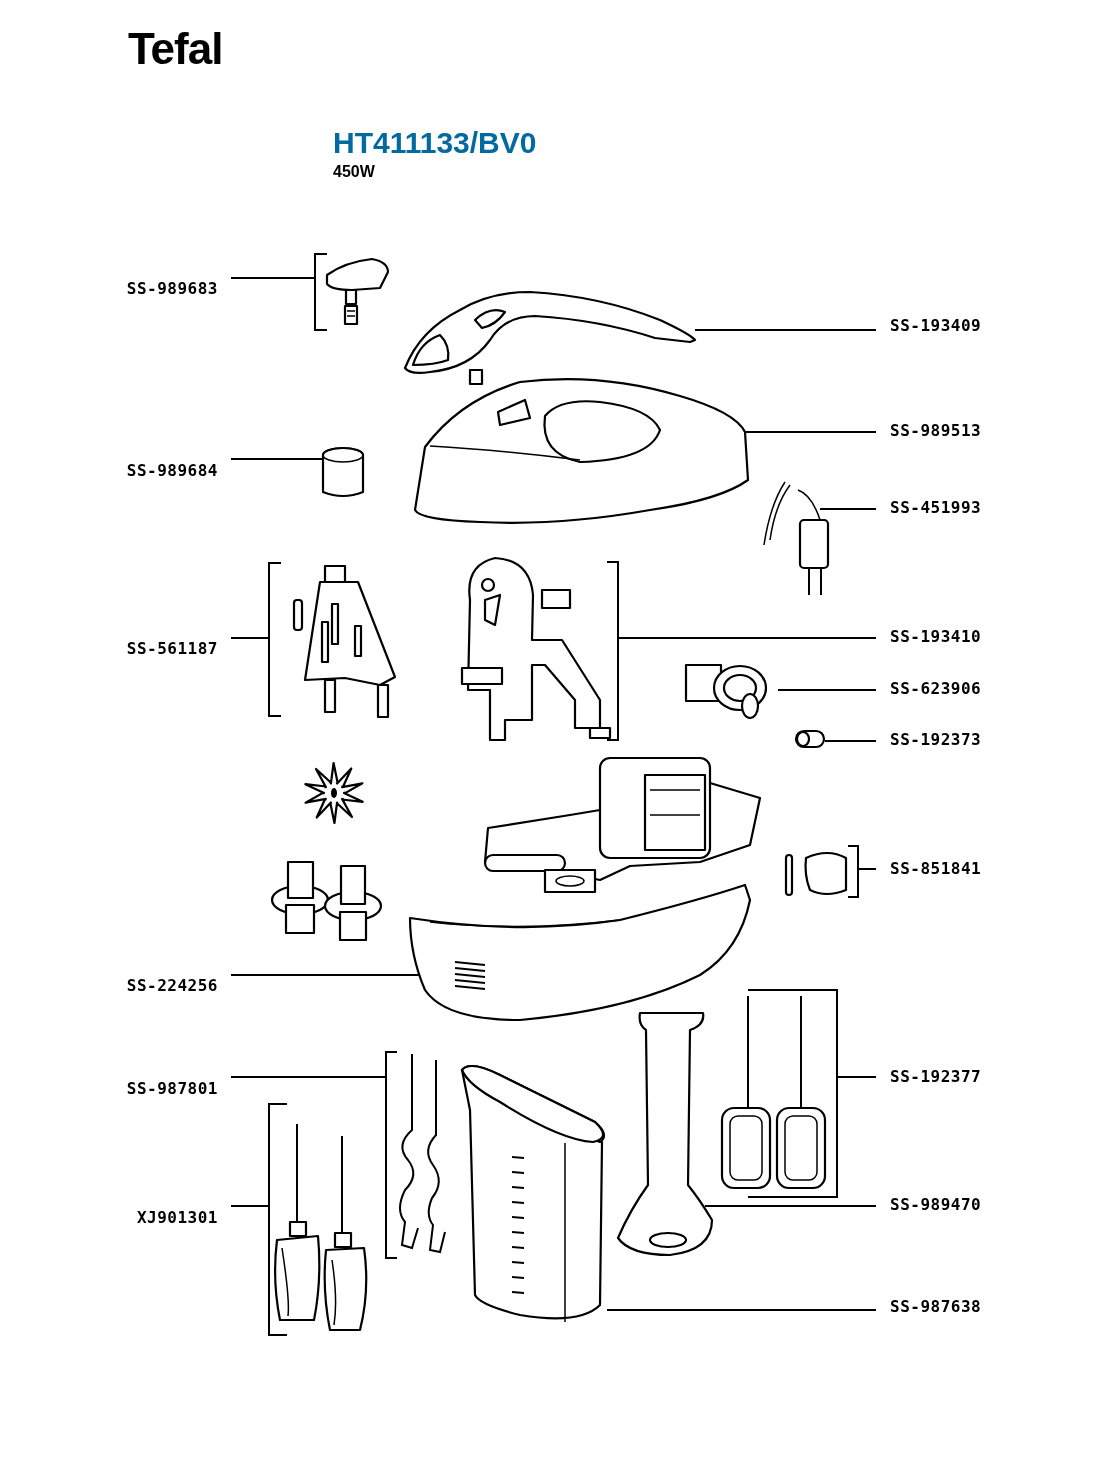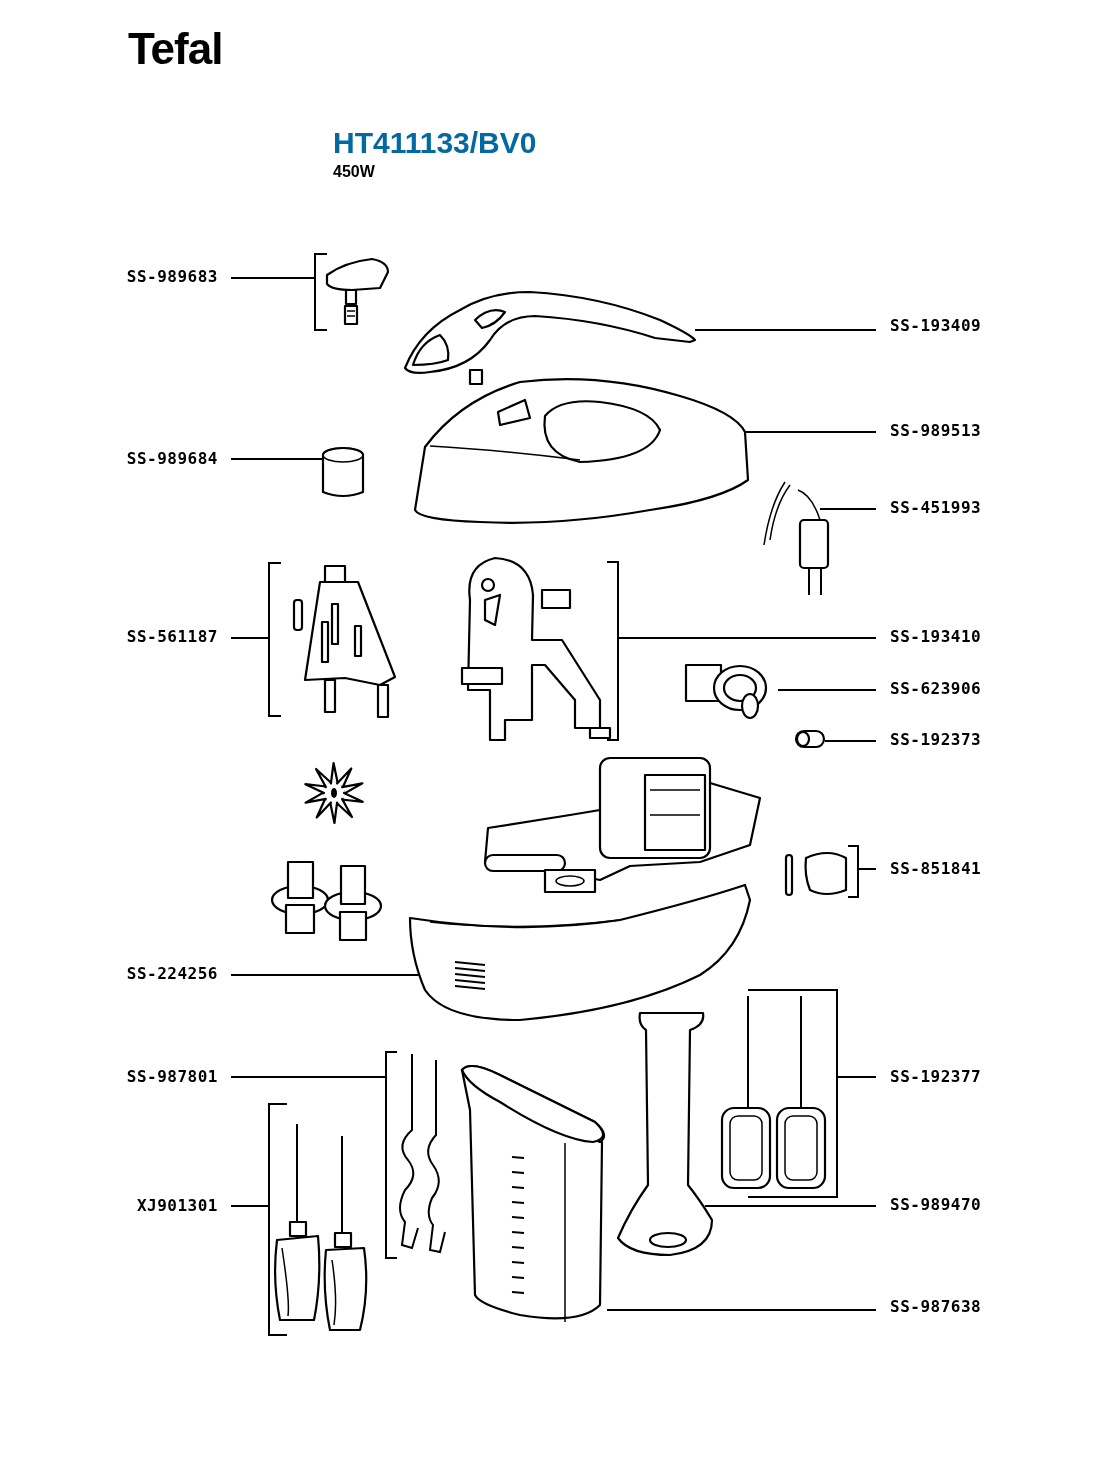--- a/index.html
+++ b/index.html
@@ -1,21 +1,21 @@
 <!DOCTYPE html>
 <html><head>
 <meta charset="utf-8">
 <style>
   html, body { margin: 0; padding: 0; background: #ffffff; }
   body { width: 1100px; height: 1481px; position: relative; overflow: hidden; font-family: "DejaVu Sans", sans-serif; }
   .logo { position: absolute; left: 96px; top: 24px; font-family: "Liberation Sans", sans-serif; font-weight: 900; font-size: 44px; letter-spacing: -1px; color: #000; margin-left: 32px; }
   .model { position: absolute; left: 333px; top: 126px; font-family: "Liberation Sans", sans-serif; font-weight: bold; font-size: 30px; color: #0369a1; }
   .power { position: absolute; left: 333px; top: 163px; font-family: "Liberation Sans", sans-serif; font-weight: bold; font-size: 16px; color: #000; text-align: center; }
   .lbl { position: absolute; font-family: "DejaVu Sans Mono", monospace; font-weight: bold; font-size: 16px; color: #000; letter-spacing: 0.5px; line-height: 18px; white-space: nowrap; }
-  .lbl.left { text-align: right; width: 130px; }
+  .lbl.left { text-align: right; width: 130px; margin-top: 12px; }
   svg.art { position: absolute; left: 0; top: 0; }
   .line { stroke: #000; stroke-width: 2; fill: none; }
   .part { stroke: #000; stroke-width: 2.2; fill: #fff; stroke-linejoin: round; stroke-linecap: round; }
   .thin { stroke: #000; stroke-width: 1.5; fill: none; }
   .blk { fill: #000; }
 </style>
 </head>
 <body>
 
 <div class="logo">Tefal</div>

